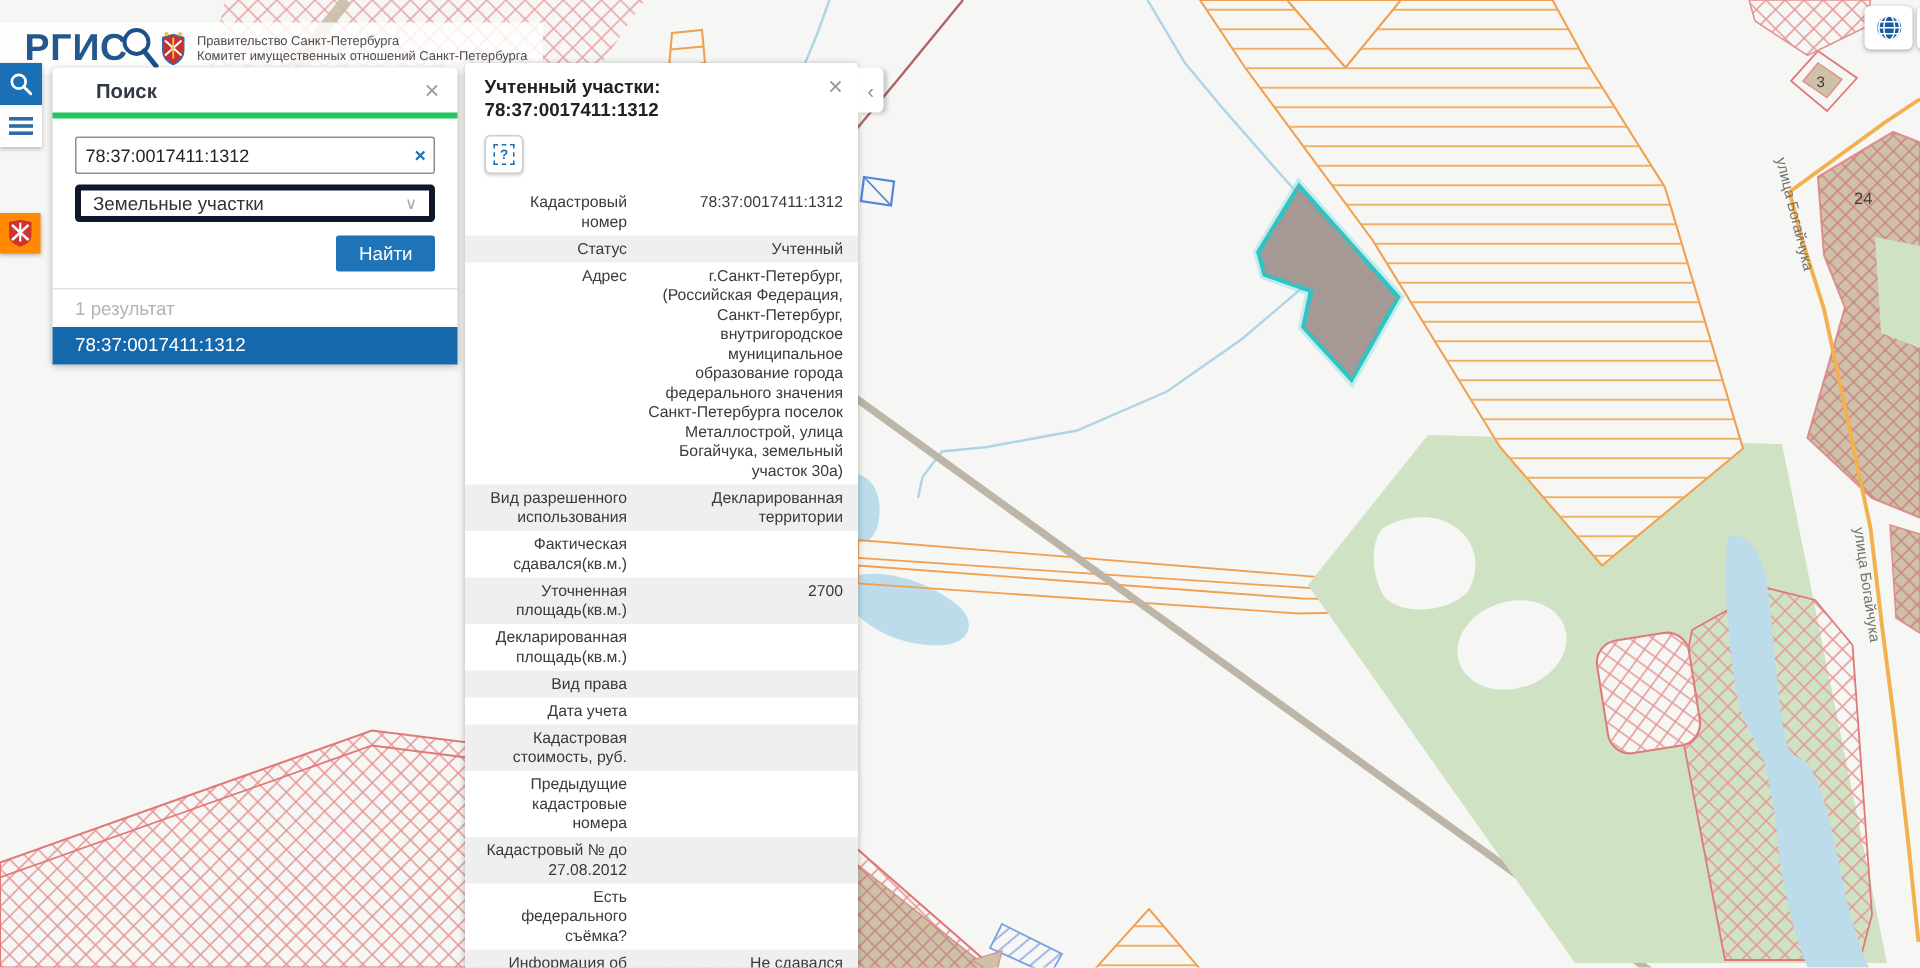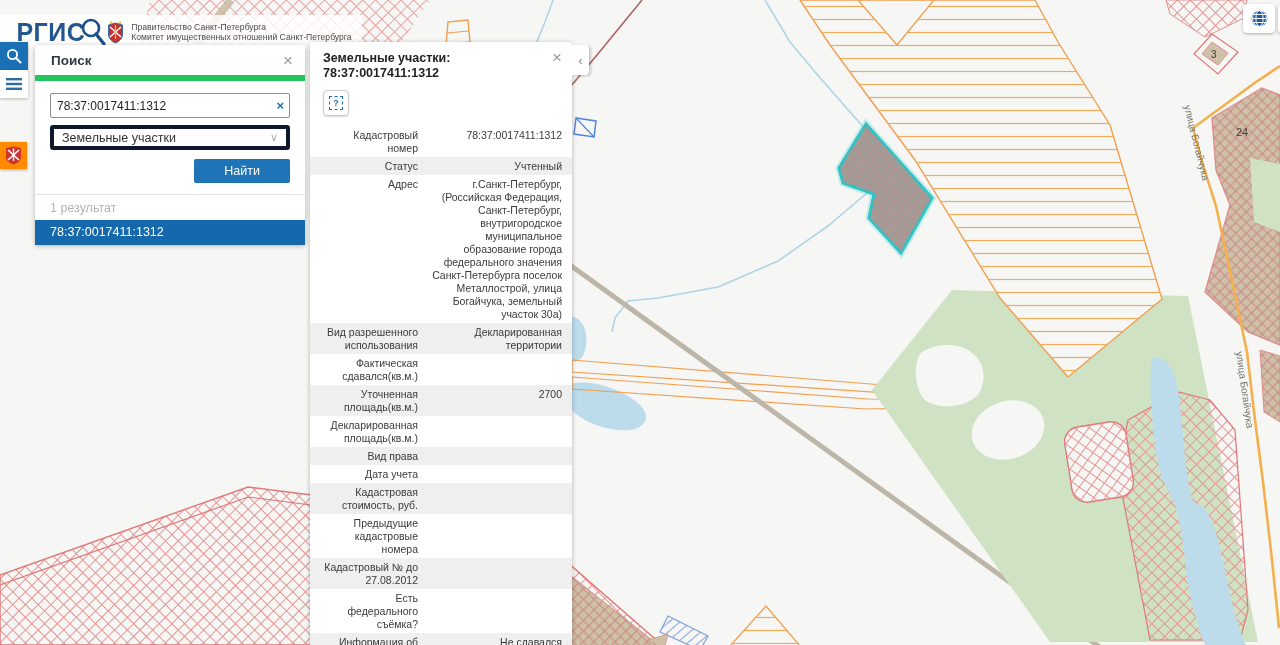--- a/index.html
+++ b/index.html
@@ -30,37 +30,37 @@
 
   
   .globe-btn { position:absolute; left:1243px; top:4px; width:32px; height:29px; background:#fff;
                border-radius:4px; box-shadow:0 1px 3px rgba(0,0,0,.3); display:flex;
                align-items:center; justify-content:center; z-index:4; cursor:pointer; }
   .globe-btn2 { position:absolute; left:1278px; top:4px; width:20px; height:29px; background:#fff;
                border-radius:4px; box-shadow:0 1px 3px rgba(0,0,0,.3); z-index:4; }
 
   
   .search-panel { left:35px; top:45px; width:270px; z-index:6; }
-  .panel-header { display:flex; align-items:center; padding:8px 12px 7px 16px;
-                  border-bottom:6px solid #22c55e; }
+  .panel-header { display:flex; align-items:center; padding:8px 12px 7px 29px;
+                  border-bottom:4px solid #22c55e; }
   .panel-title { font-weight:bold; font-size:13.5px; color:#303841; }
   .panel-close { margin-left:auto; color:#9a9a9a; font-size:17px; line-height:14px; cursor:pointer; }
   .sp-body { padding:12px 15px 0 15px; }
   .sp-input-wrap { position:relative; }
   .sp-input { width:100%; height:25px; border:1px solid #8f8f8f; border-radius:2px;
               font-size:12px; color:#222; padding:0 22px 0 6px; outline:none;
               font-family:"Liberation Sans",sans-serif; }
   .sp-clear { position:absolute; right:6px; top:5px; color:#1a6fb5; font-weight:bold;
               font-size:13px; cursor:pointer; }
   .sp-select { margin-top:7px; height:25px; border:4px solid #0f172a; border-radius:3px;
                display:flex; align-items:center; padding:0 8px; font-size:12.5px; color:#333;
                cursor:pointer; }
   .sp-select .chev { margin-left:auto; color:#a8a8a8; font-size:11px; }
   .sp-find { display:block; margin:9px 0 11px auto; background:#1f73b7; color:#fff;
-             border:none; font-size:12.5px; padding:5px 30px; border-radius:2px;
+             border:none; font-size:12.5px; padding:5px 15px; border-radius:2px;
              cursor:pointer; font-family:"Liberation Sans",sans-serif; }
   .sp-results-head { border-top:1px solid #e2e2e2; padding:6px 15px 5px; color:#b4b4b4;
                      font-size:12.5px; }
   .sp-result-row { background:#1568ab; color:#fff; font-size:12.5px; padding:5px 15px 6px;
                    cursor:pointer; }
 
   
   .details-panel { left:310px; top:42px; width:262px; z-index:5; padding-bottom:2px; }
   .dp-header { display:flex; align-items:flex-start; padding:9px 10px 4px 13px; }
   .dp-title { font-weight:bold; font-size:12.5px; color:#222; line-height:15px; width:228px; }
@@ -276,21 +276,21 @@
         <span class="chev">∨</span>
       </div>
       <button class="sp-find">Найти</button>
     </div>
     <div class="sp-results-head">1 результат</div>
     <div class="sp-result-row">78:37:0017411:1312</div>
   </div>
 
   <div class="panel details-panel">
     <div class="dp-header">
-      <div class="dp-title">Земельные участки: 78:37:0017411:1312</div>
+      <div class="dp-title">Учтенный участки: 78:37:0017411:1312</div>
       <span class="panel-close">×</span>
     </div>
     <div class="dp-tools">
       <div class="dp-info-btn">
         <div class="dp-info-ic">?</div>
       </div>
     </div>
     <div class="dp-table">
       <div class="dp-row">
         <div class="dp-label">Кадастровый номер</div>

